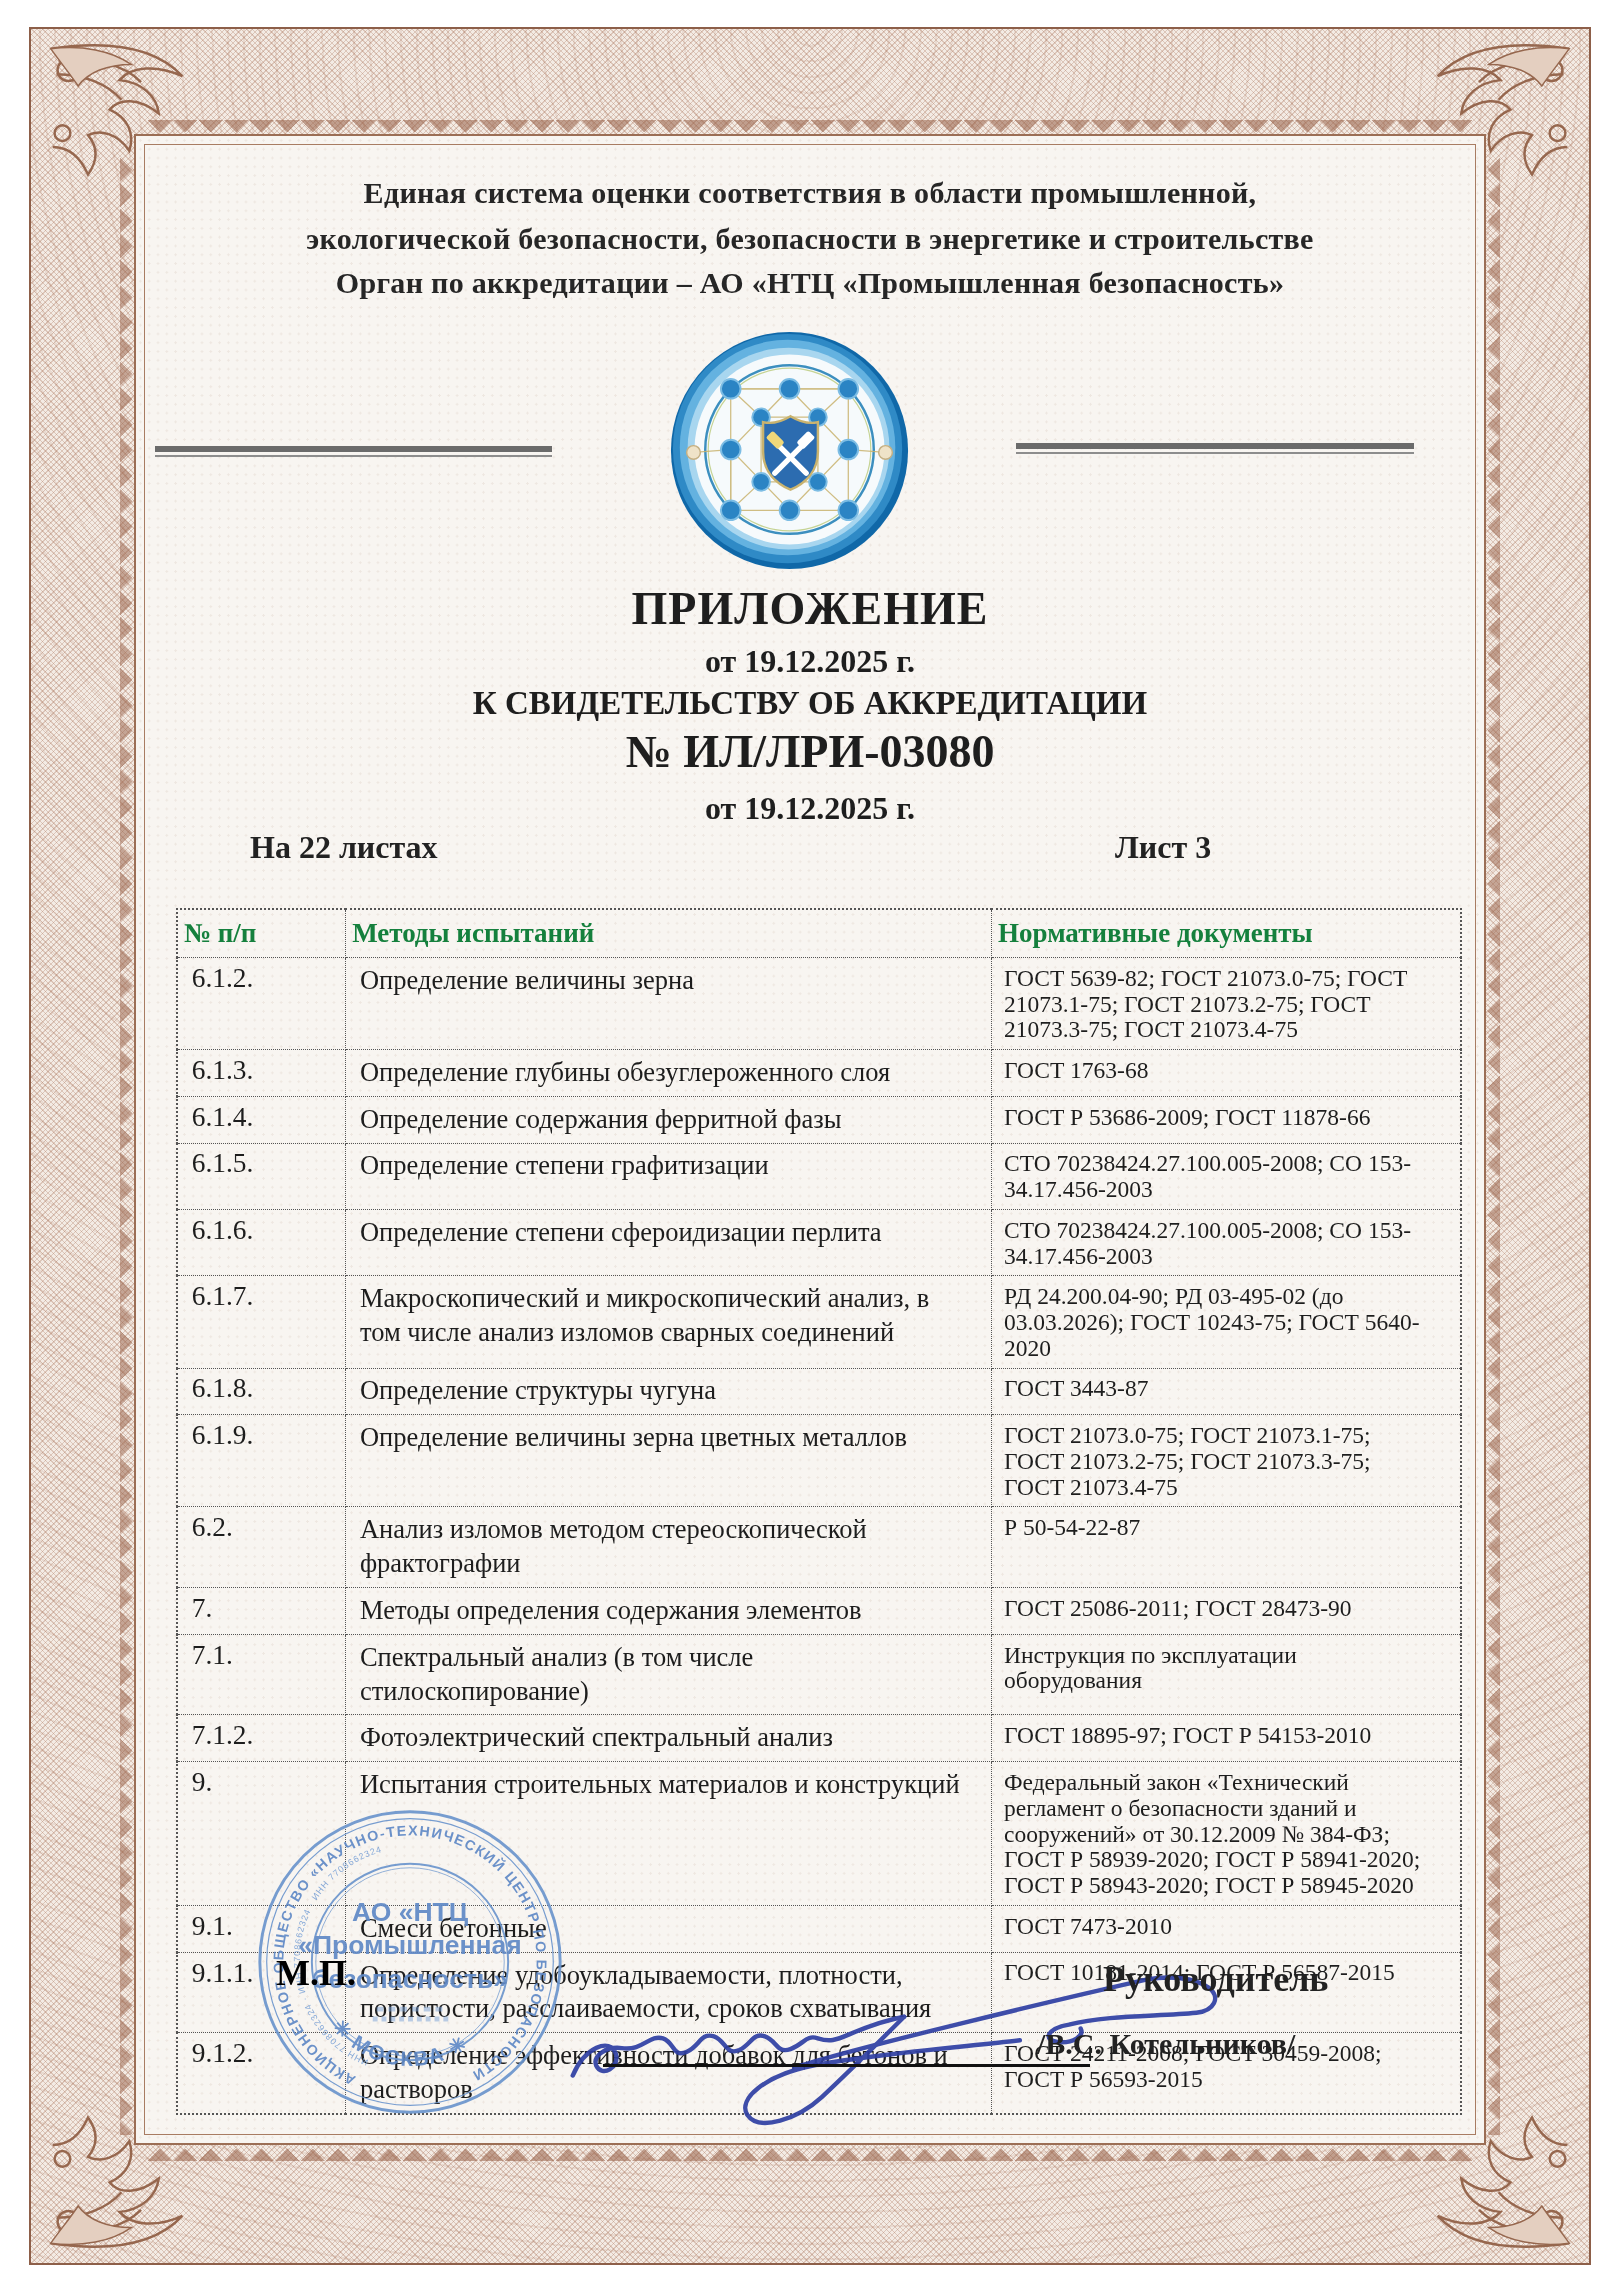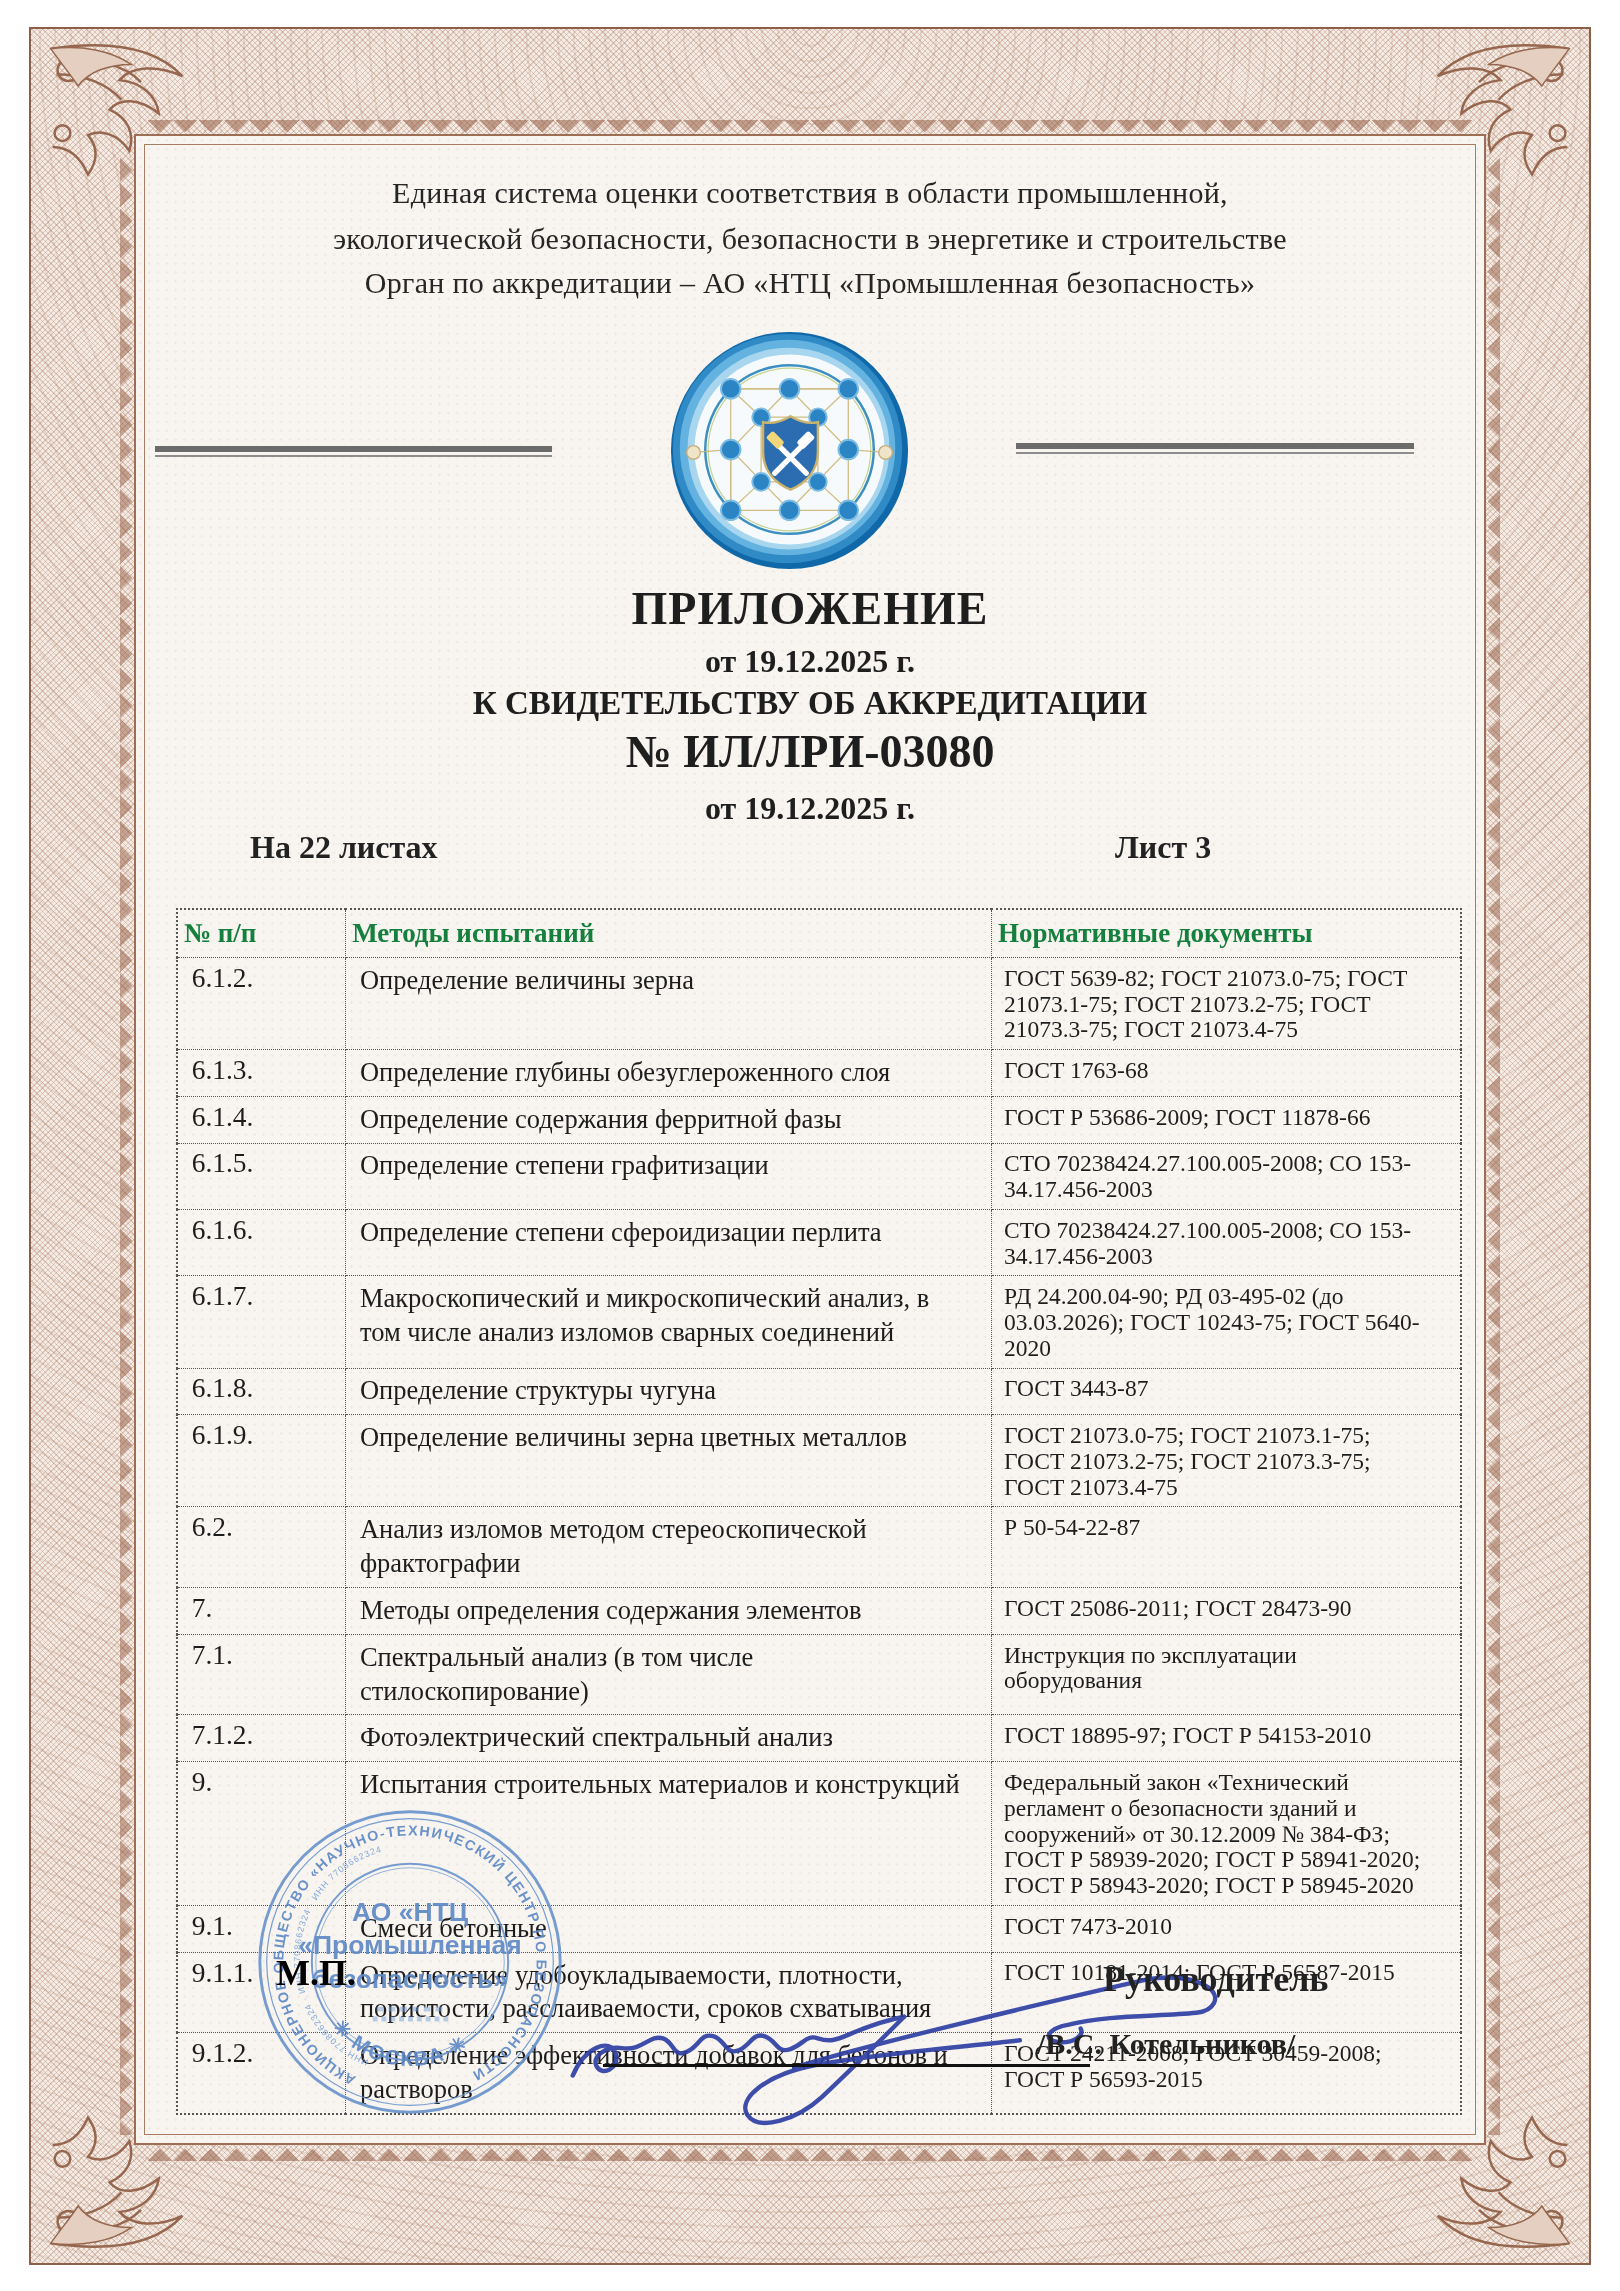--- a/index.html
+++ b/index.html
@@ -32,21 +32,21 @@
   .corner.tr{right:33px;top:31px;transform:scaleX(-1);}
   .corner.bl{left:33px;bottom:31px;transform:scaleY(-1);}
   .corner.br{right:33px;bottom:31px;transform:scale(-1,-1);}
   
   .paper{position:absolute;left:134px;top:134px;right:134px;bottom:147px;
     background-image:radial-gradient(rgba(150,110,80,.10) 1px, rgba(0,0,0,0) 1.3px);
     background-size:8.8px 8.8px;background-color:#f8f5f1;
     border:2px solid #9b6e55;box-sizing:border-box;}
   .paper::after{content:"";position:absolute;inset:7.8px;border:1px solid #a87c62;pointer-events:none;}
   
-  .hline{position:absolute;left:0;right:0;text-align:center;font-weight:normal;
+  .hline{position:absolute;left:0;right:0;text-align:center;font-weight:bold;
          font-size:30px;color:#262626;letter-spacing:0.3px;}
   .tline{position:absolute;left:0;right:0;text-align:center;font-weight:bold;color:#1e1e1e;}
   .rule{position:absolute;}
   .rule .thick{height:5.9px;background:#6b6b6b;}
   .rule .thin{height:2px;background:#8d8d8d;margin-top:2.9px;}
   
   table.spec{position:absolute;left:176px;top:908px;width:1286px;border-collapse:collapse;
     border:2px dotted #555;}
   table.spec th{border:1.5px dotted #555;font-size:27px;font-weight:bold;text-align:left;
     height:43px;padding:2px 5.9px;color:#15803d;}

